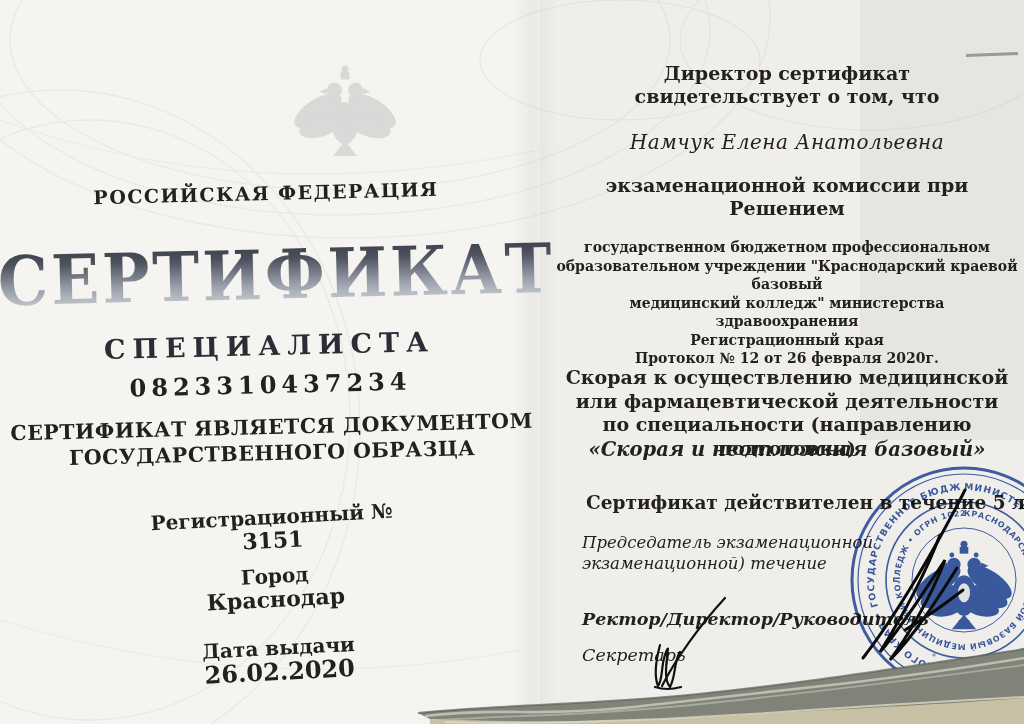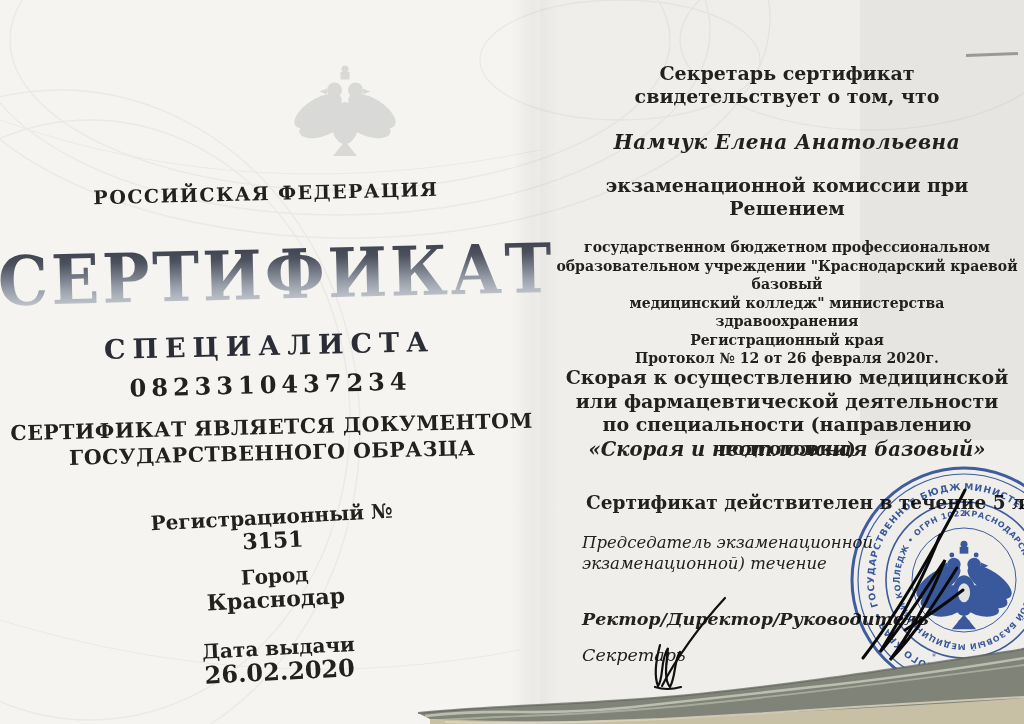--- a/index.html
+++ b/index.html
@@ -34,21 +34,21 @@
   .cert-number{top:370px;font-size:24px;font-weight:bold;letter-spacing:5px;}
   .note{top:414px;font-size:20.5px;font-weight:bold;line-height:26px;letter-spacing:.5px;}
   .regblock{top:506px;transform:rotate(-1.6deg);line-height:23px;}
   .regblock .lbl{font-size:20px;font-weight:bold;}
   .regblock .val{font-size:22px;font-weight:bold;}
   .gap{height:13px;}
 
   
   .rcol{position:absolute;left:556px;width:462px;text-align:center;}
   .intro{top:62px;font-size:19px;font-weight:bold;line-height:23px;}
-  .holder-name{top:130px;font-size:20px;font-weight:bold;font-style:italic;letter-spacing:.5px;}
+  .holder-name{top:130px;font-size:20px;font-weight:normal;font-style:italic;letter-spacing:.5px;}
   .decision{top:174px;font-size:19px;font-weight:bold;line-height:23px;}
   .institution{top:238px;font-size:14px;font-weight:bold;line-height:18.5px;}
   .admission{top:366px;font-size:19px;font-weight:bold;line-height:23.5px;}
   .specialty{top:438px;font-size:19.5px;font-weight:bold;font-style:italic;}
   .validity{position:absolute;left:586px;top:492px;font-size:18.5px;font-weight:bold;white-space:nowrap;z-index:2;}
   .chairman{position:absolute;left:582px;top:532px;font-size:16.5px;font-style:italic;line-height:21px;text-align:left;z-index:2;}
   .rector{position:absolute;left:582px;top:609px;font-size:17.5px;font-weight:bold;font-style:italic;z-index:2;}
   .secretary{position:absolute;left:582px;top:645px;font-size:17.5px;font-style:italic;z-index:2;}
 
   
@@ -120,21 +120,21 @@
     <div class="lbl">Город</div>
     <div class="val">Краснодар</div>
     <div class="gap"></div>
       <div class="gap"></div>
     <div class="lbl">Дата выдачи</div>
     <div class="val" style="font-size:24px">26.02.2020</div>
   </div>
 </div>
 
 <div class="rcol intro">
-  <div>Секретарь сертификат</div>
+  <div>Директор сертификат</div>
   <div>свидетельствует о том, что</div>
 </div>
 <div class="rcol holder-name">Намчук Елена Анатольевна</div>
 <div class="rcol decision">
   <div>экзаменационной комиссии при</div>
   <div>Решением</div>
 </div>
 <div class="rcol institution">
   <div>государственном бюджетном профессиональном</div>
   <div>образовательном учреждении "Краснодарский краевой базовый</div>

